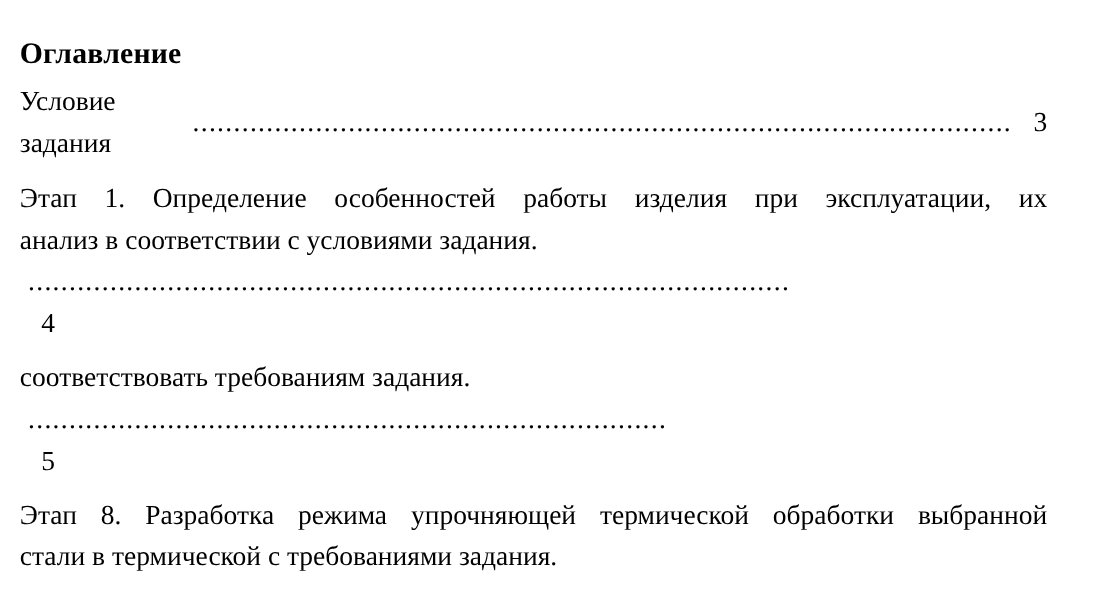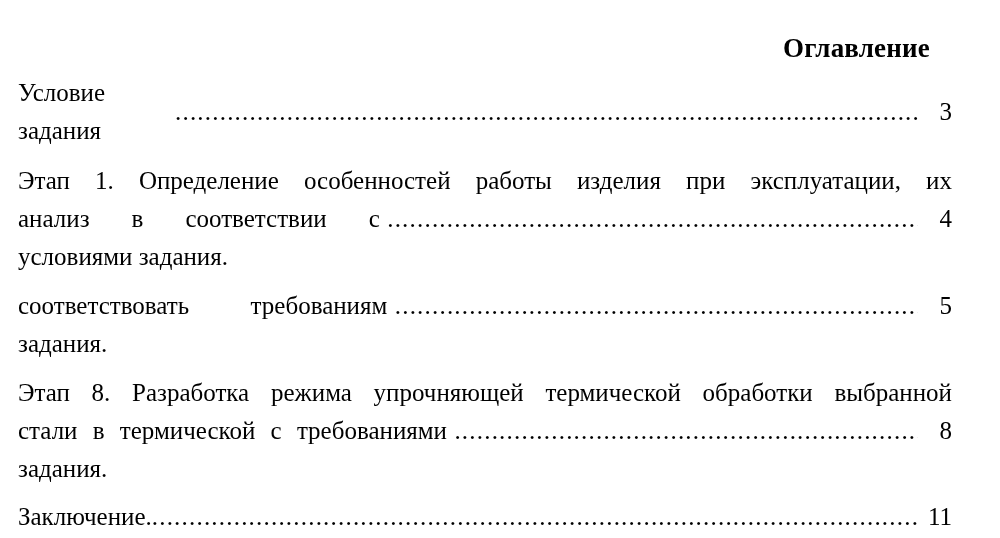--- a/index.html
+++ b/index.html
@@ -14,21 +14,21 @@
     font-family: "Liberation Serif", "DejaVu Serif", serif;
     color: #000000;
   }
   .page {
     box-sizing: border-box;
     width: 1000px;
     height: 538px;
     padding: 34px 48px 0 18px;
   }
   .toc-title {
-    text-align: right;
+    text-align: left;
     font-weight: bold;
     font-size: 27px;
     line-height: 1.1;
     margin: 0 0 10px 0;
     letter-spacing: 0.2px;
     padding-right: 22px;
   }
   .toc-list {
     margin: 0;
     padding: 0;
@@ -72,20 +72,21 @@
     display: block;
     width: 100%;
     text-align: justify;
     text-align-last: justify;
     white-space: pre-wrap;
   }
   .last-line {
     display: flex;
     align-items: baseline;
     width: 100%;
+    flex-direction: column;
   }
   .spacer-1 { height: 8px; }
   .spacer-2 { height: 7px; }
   .spacer-3 { height: 7px; }
   .spacer-4 { height: 6px; }
 </style>
 </head>
 <body>
 
 <div class="page">

